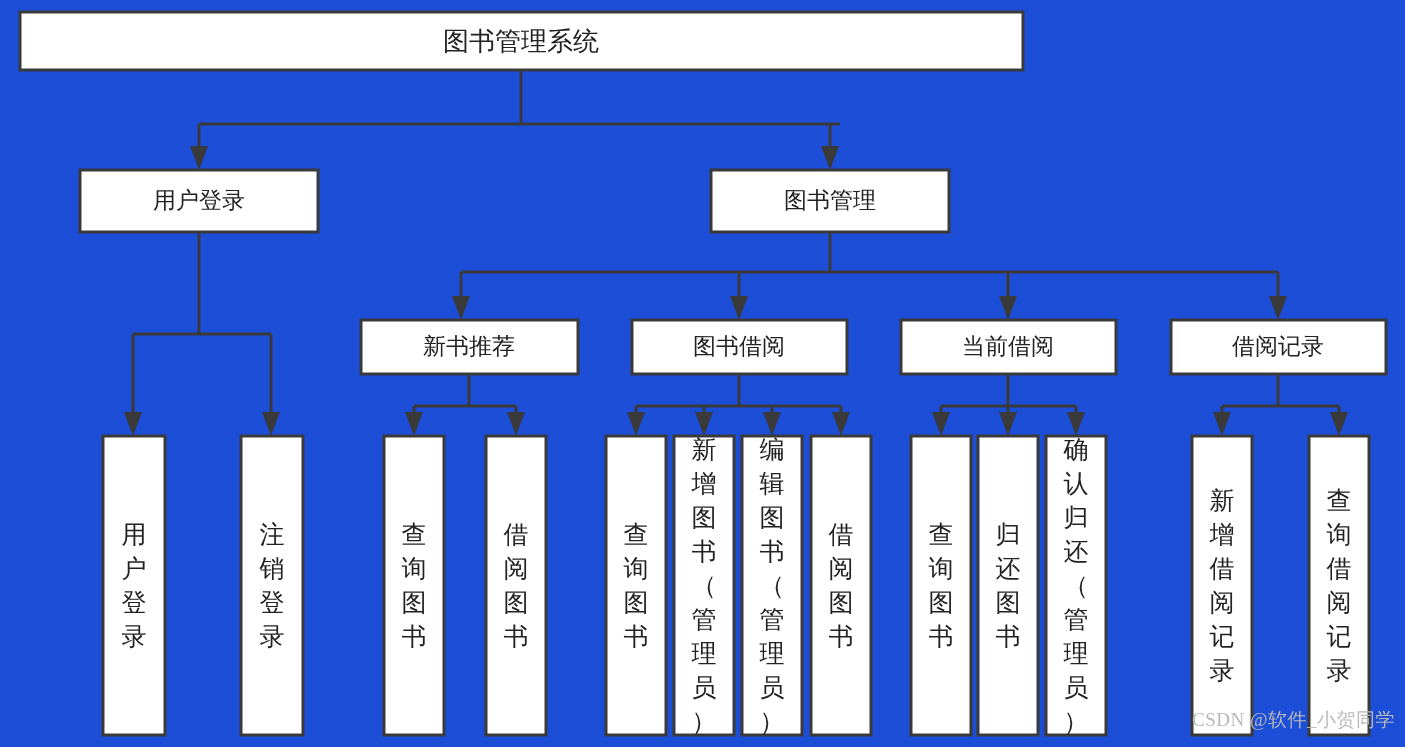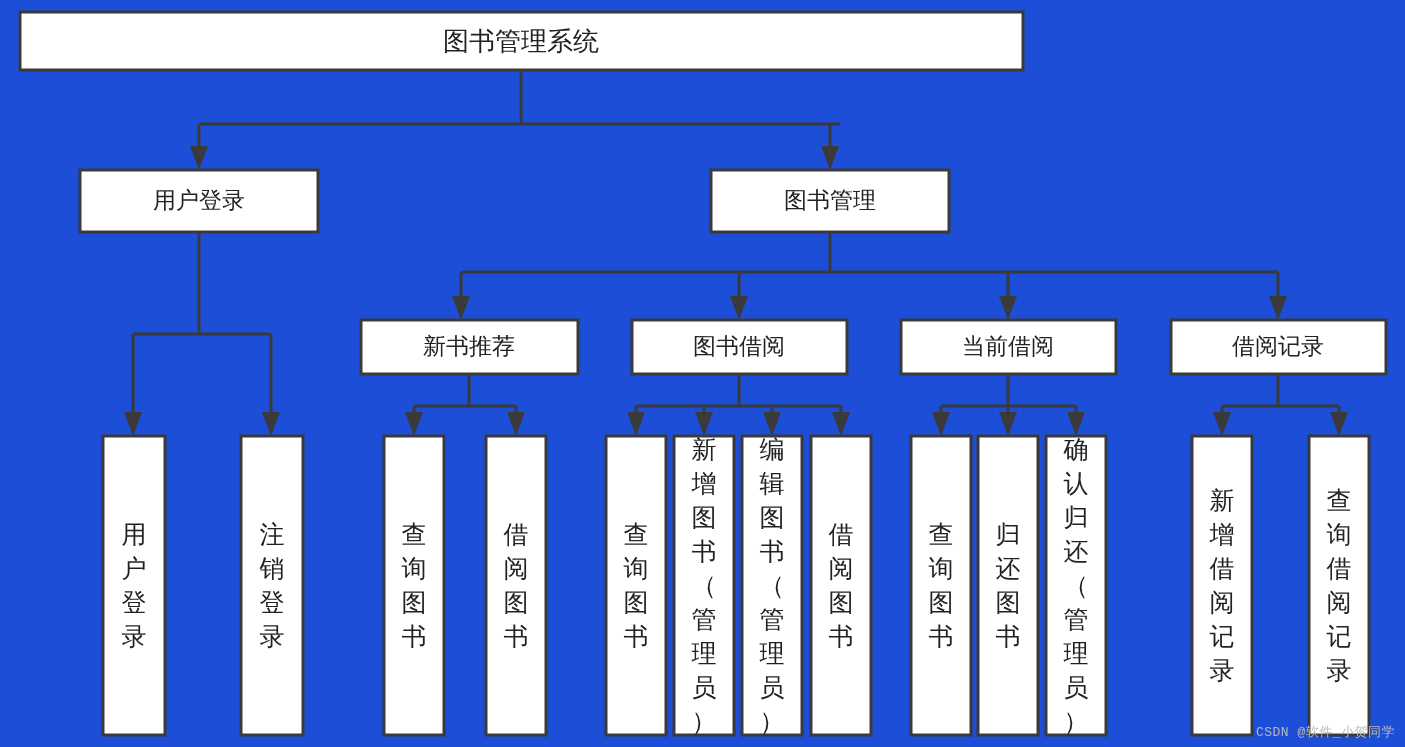--- a/index.html
+++ b/index.html
@@ -46,23 +46,23 @@
     dominant-baseline: middle;
   }
   .node-label-v {
     font-family: "Liberation Sans", "DejaVu Sans", sans-serif;
     fill: #222222;
     text-anchor: middle;
   }
   .watermark {
     position: absolute;
     right: 10px;
-    bottom: 6px;
-    font-family: Liberation Mono, monospace;
-    font-size: 13px;
+    bottom: 14px;
+    font-family: Liberation Serif, serif;
+    font-size: 19px;
     color: #b9b9b9;
     letter-spacing: 0.5px;
     white-space: nowrap;
     user-select: none;
   }
 </style>
 </head>
 <body>
 
 <div id="diagram-root">

